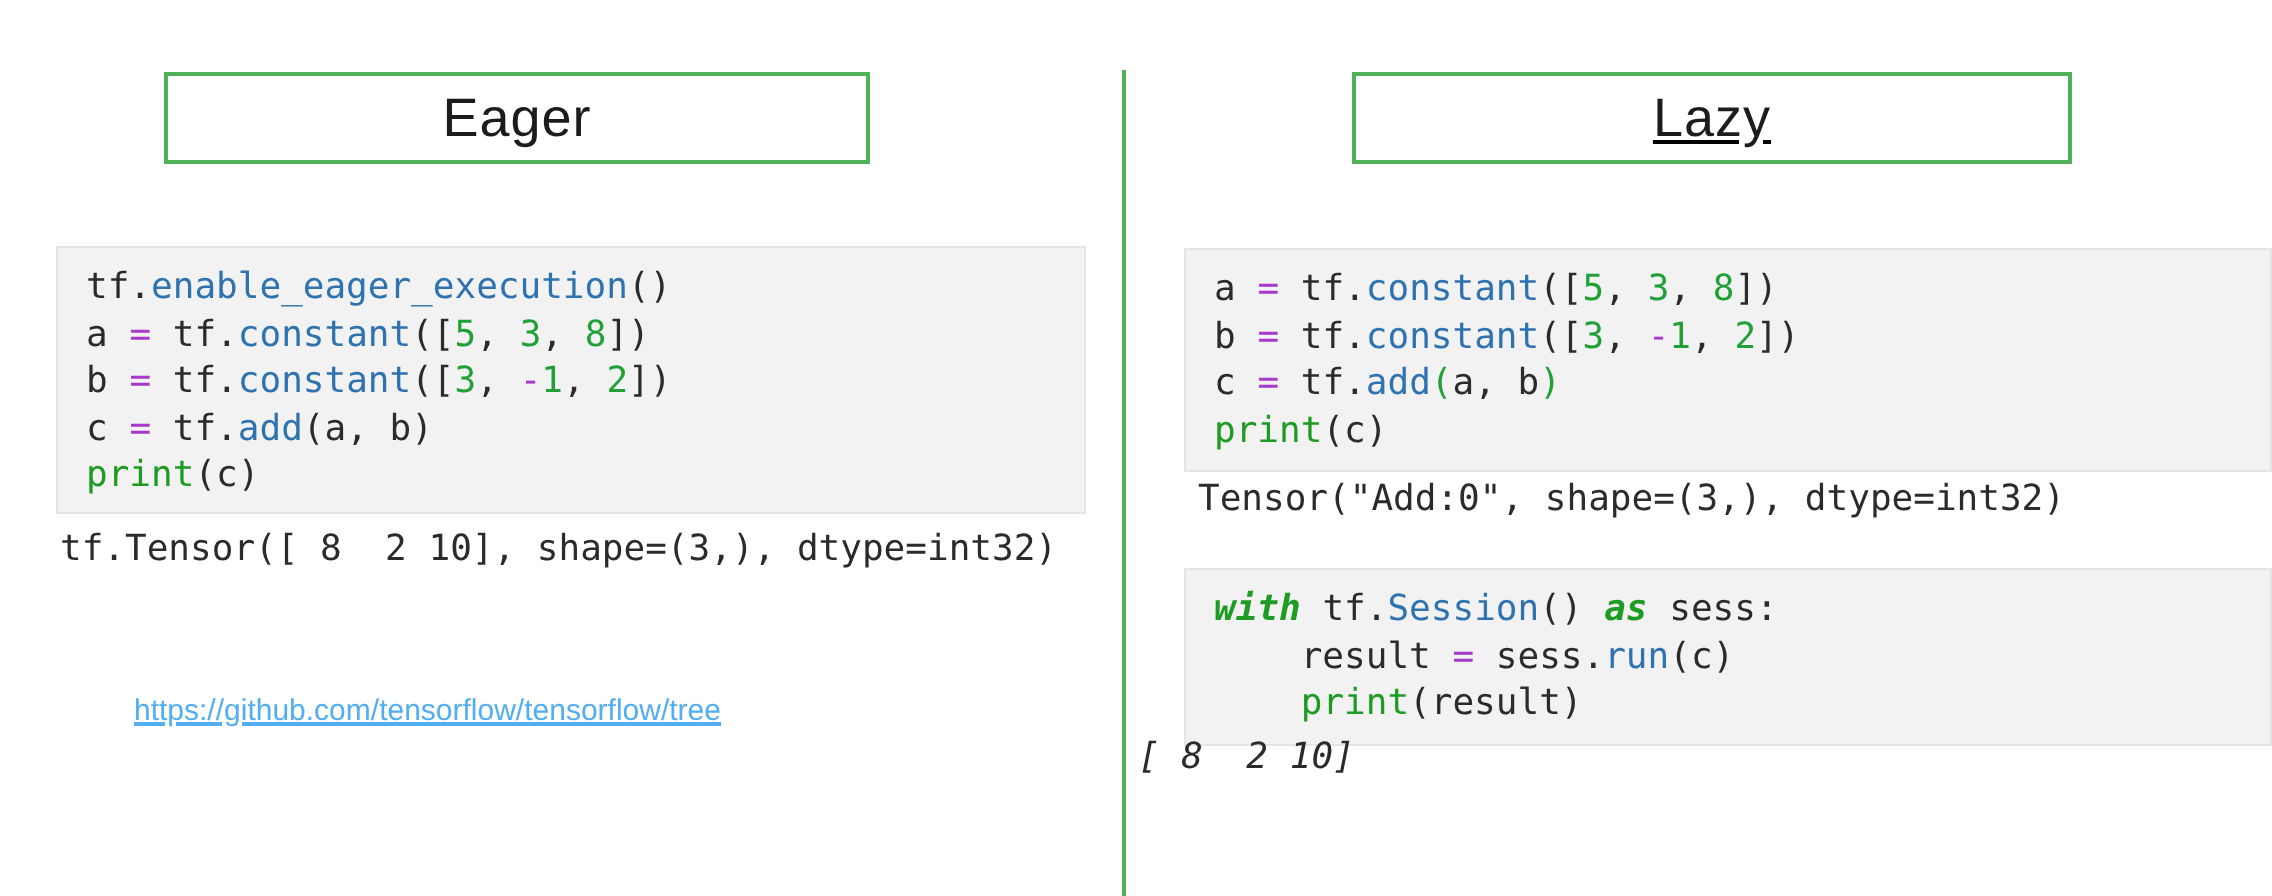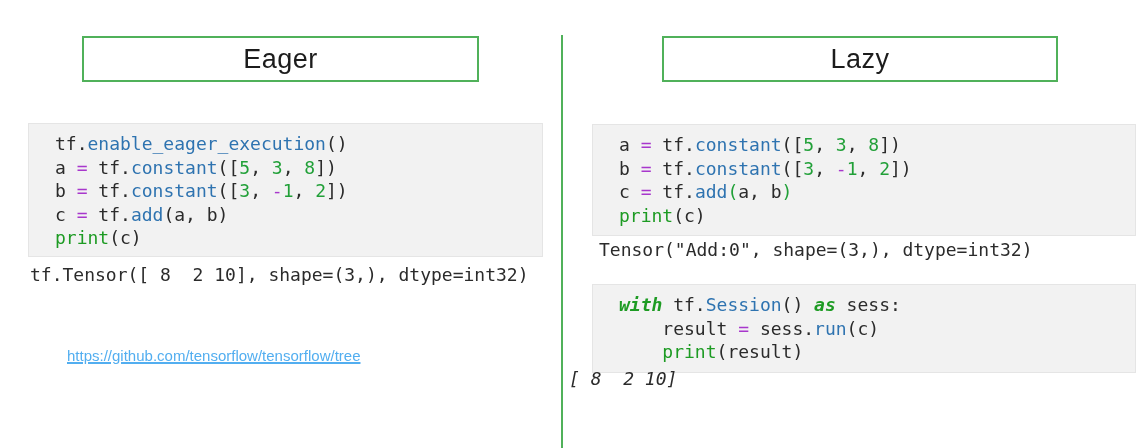--- a/index.html
+++ b/index.html
@@ -4,35 +4,35 @@
 <style>
   :root{
     --accent:#50b15a; --codebg:#f2f2f2; --codeborder:#e5e5e5;
     --pl:#2b2b2b; --fn:#2e73b0; --op:#a837cc; --num:#21a038; --kw:#1d9b23; --link:#52aef0;
   }
   *{margin:0;padding:0;box-sizing:border-box;}
   body{background:#ffffff;font-family:"Liberation Sans","DejaVu Sans",sans-serif;}
   .canvas{position:relative;width:1136px;height:448px;background:#ffffff;overflow:hidden;}
 
   .title-box{
-    position:absolute;top:36px;height:46px;width:397px;
+    position:absolute;top:36px;height:46px;width:353px;
     border:2px solid var(--accent);background:#ffffff;
     display:flex;align-items:center;justify-content:center;
   }
   .title-box .title-text{font-size:27px;color:#1c1c1c;letter-spacing:0.5px;}
   .title-box.left{left:82px;}
-  .title-box.right{left:662px;width:396px;}
+  .title-box.right{left:676px;width:360px;text-decoration:underline;}
 
   .divider{position:absolute;left:561px;top:35px;width:2px;height:413px;background:var(--accent);}
 
   .code-block{
     position:absolute;background:var(--codebg);border:1px solid var(--codeborder);
     font-family:"DejaVu Sans Mono","Liberation Mono",monospace;
     font-size:18px;line-height:23.5px;color:var(--pl);
-    padding:8px 26px;white-space:pre;overflow:hidden;
+    padding:8px 14px;white-space:pre;overflow:hidden;
   }
   .code-line{white-space:pre;}
   .tok-pl{color:var(--pl);}
   .tok-fn{color:var(--fn);}
   .tok-op{color:var(--op);}
   .tok-num{color:var(--num);}
   .tok-kw{color:var(--kw);}
   .tok-kwb{color:var(--kw);font-weight:bold;font-style:italic;}
 
   #left-code{left:28px;top:123px;width:515px;height:134px;}

